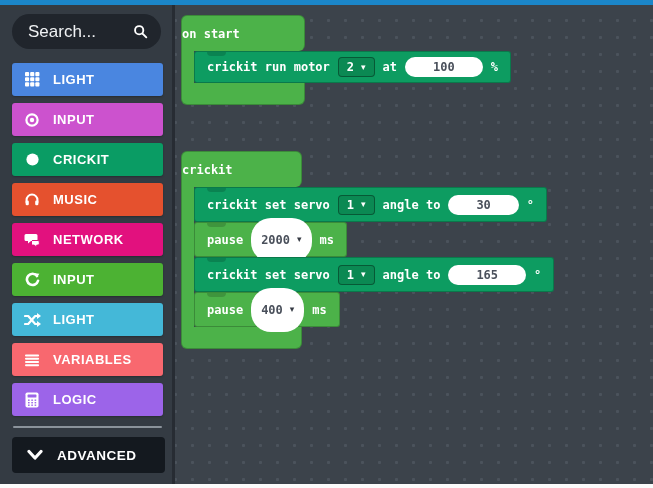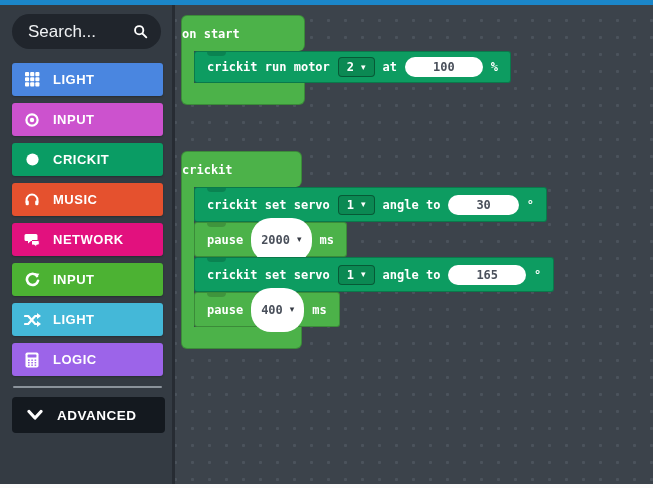--- a/index.html
+++ b/index.html
@@ -183,20 +183,31 @@
         <div class="cat" style="background: rgb(68, 184, 216);">
           <span class="cat-icon">
             <svg width="17" height="14" viewBox="0 0 17 14">
               <path d="M1 3 h3.2 l7 8 h2.8" fill="none" stroke="#fff" stroke-width="2.2" stroke-linecap="round" stroke-linejoin="round"></path>
               <path d="M1 11 h3.2 l7 -8 h2.8" fill="none" stroke="#fff" stroke-width="2.2" stroke-linecap="round" stroke-linejoin="round"></path>
               <polygon points="13,0 17,3 13,6" fill="#fff"></polygon>
               <polygon points="13,8 17,11 13,14" fill="#fff"></polygon>
             </svg>
           </span>
           <span class="cat-label">LIGHT</span>
+        </div>
+        <div class="cat" style="background: rgb(248, 104, 111);">
+          <span class="cat-icon">
+            <svg width="15" height="14" viewBox="0 0 16 14">
+              <rect x="0" y="1" width="15" height="2.2" rx="1" fill="#fff"></rect>
+              <rect x="0" y="4.5" width="15" height="2.2" rx="1" fill="#fff"></rect>
+              <rect x="0" y="8" width="15" height="2.2" rx="1" fill="#fff"></rect>
+              <rect x="0" y="11.5" width="15" height="2.2" rx="1" fill="#fff"></rect>
+            </svg>
+          </span>
+          <span class="cat-label">VARIABLES</span>
         </div>
         <div class="cat" style="background: rgb(156, 100, 233);">
           <span class="cat-icon">
             <svg width="14" height="16" viewBox="0 0 14 16">
               <rect x="0.5" y="0.5" width="13" height="15" rx="1.8" fill="#fff"></rect>
               <rect x="2.6" y="2.6" width="8.8" height="3" rx="0.6" fill="#9C64E9"></rect>
               <rect x="3" y="7.5" width="1.6" height="1.4" fill="#9C64E9"></rect>
               <rect x="6.3" y="7.5" width="1.6" height="1.4" fill="#9C64E9"></rect>
               <rect x="9.6" y="7.5" width="1.6" height="1.4" fill="#9C64E9"></rect>
               <rect x="3" y="10" width="1.6" height="1.4" fill="#9C64E9"></rect>

